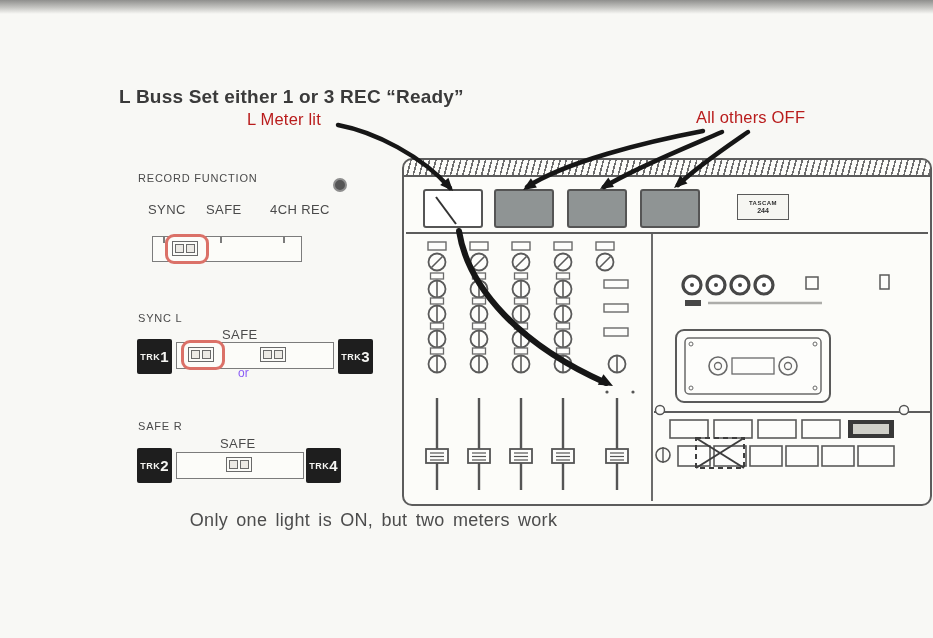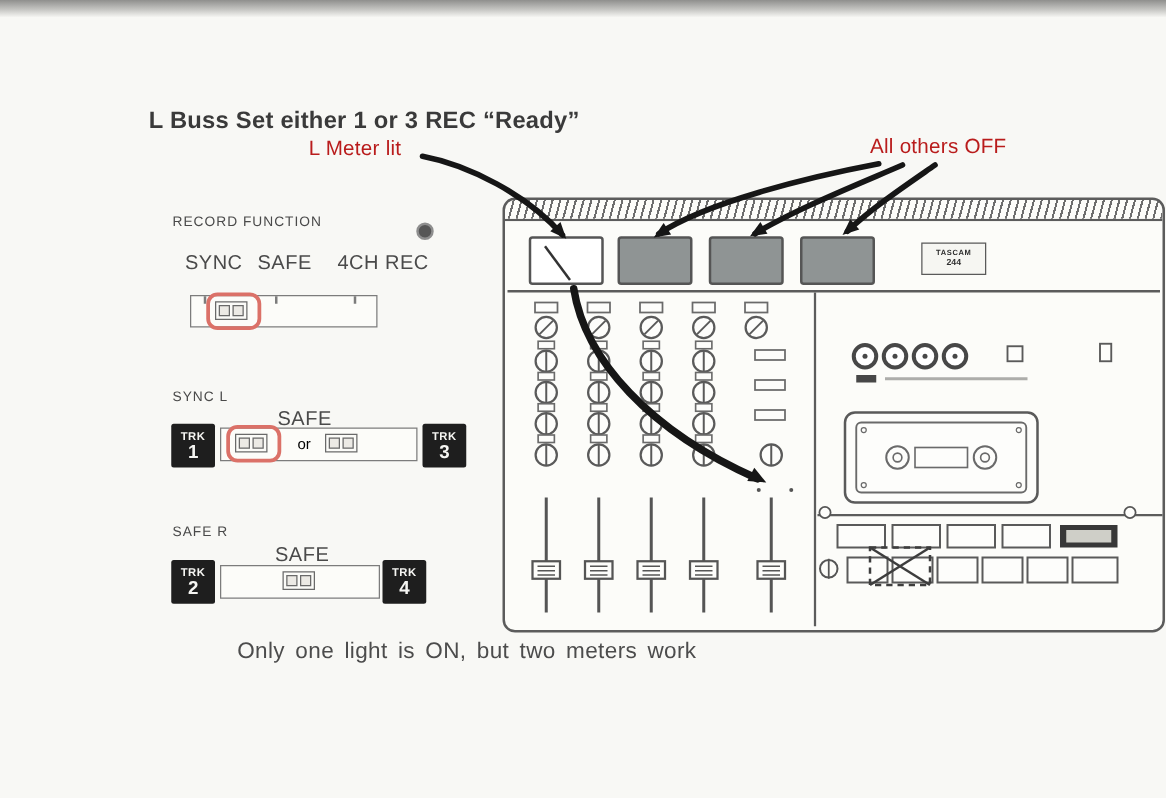--- a/index.html
+++ b/index.html
@@ -4,28 +4,28 @@
 <style>
   html,body{margin:0;padding:0;}
   body{font-family:"Liberation Sans","DejaVu Sans",sans-serif;background:#e9e9e6;}
   .page{position:relative;width:933px;height:638px;background:#f8f8f5;overflow:hidden;text-decoration:underline;}
   .scan-band{position:absolute;left:0;top:0;width:933px;height:14px;
     background:linear-gradient(180deg,#8f8f8d 0%,#c6c6c3 55%,#f8f8f5 100%);}
   .abs{position:absolute;}
   .title{font-size:19px;font-weight:700;color:#3a3a3a;letter-spacing:.2px;white-space:nowrap;}
   .callout{font-size:16.5px;color:#b91c1c;letter-spacing:.2px;white-space:nowrap;}
   .panel-label{font-size:11px;color:#4a4a4a;letter-spacing:.8px;white-space:nowrap;}
-  .pos-label{font-size:16px;color:#4a4a4a;letter-spacing:.4px;white-space:nowrap;}
+  .pos-label{font-size:13px;color:#4a4a4a;letter-spacing:.4px;white-space:nowrap;}
   .slot{border:1.5px solid #7c7c7c;background:#fcfcf9;box-sizing:border-box;}
   .tickmark{width:2px;height:6px;background:#7c7c7c;}
   .switch-handle{display:flex;gap:2px;padding:2px;border:1.5px solid #6a6a6a;background:#fbfbf8;box-sizing:border-box;}
   .switch-handle .cell{width:9px;height:9px;border:1.5px solid #6a6a6a;background:#eceae5;box-sizing:border-box;}
   .hl{border:3px solid #db7168;border-radius:9px;background:transparent;box-sizing:border-box;}
-  .or-label{font-size:12px;color:#000000;}
-  .trk-badge{width:35px;height:35px;background:#1e1e1e;color:#f5f5f2;display:flex;flex-direction:column;
+  .or-label{font-size:12px;color:#8b5cf6;margin-top:18px;}
+  .trk-badge{width:35px;height:35px;background:#1e1e1e;color:#f5f5f2;display:flex;flex-direction:row;
     align-items:center;justify-content:center;border-radius:2px;}
   .trk-badge .t{font-size:9px;font-weight:700;letter-spacing:.5px;line-height:10px;}
   .trk-badge .n{font-size:15px;font-weight:700;line-height:16px;}
   .led{width:10px;height:10px;border-radius:50%;background:#565656;border:2px solid #8e8e8e;}
   .recorder{left:402px;top:158px;width:530px;height:348px;border:2.5px solid #5c5c5c;border-radius:10px;
     background:#fcfcf9;box-sizing:border-box;}
   .hatch{position:absolute;left:0;top:0;right:0;height:15px;border-bottom:2px solid #5c5c5c;
     border-radius:7px 7px 0 0;
     background:repeating-linear-gradient(105deg,#6d6d6d 0 1.6px,rgba(0,0,0,0) 1.6px 6px);}
   .brand-badge{left:737px;top:194px;width:52px;height:26px;border:1.5px solid #5a5a5a;background:#f6f6f2;

